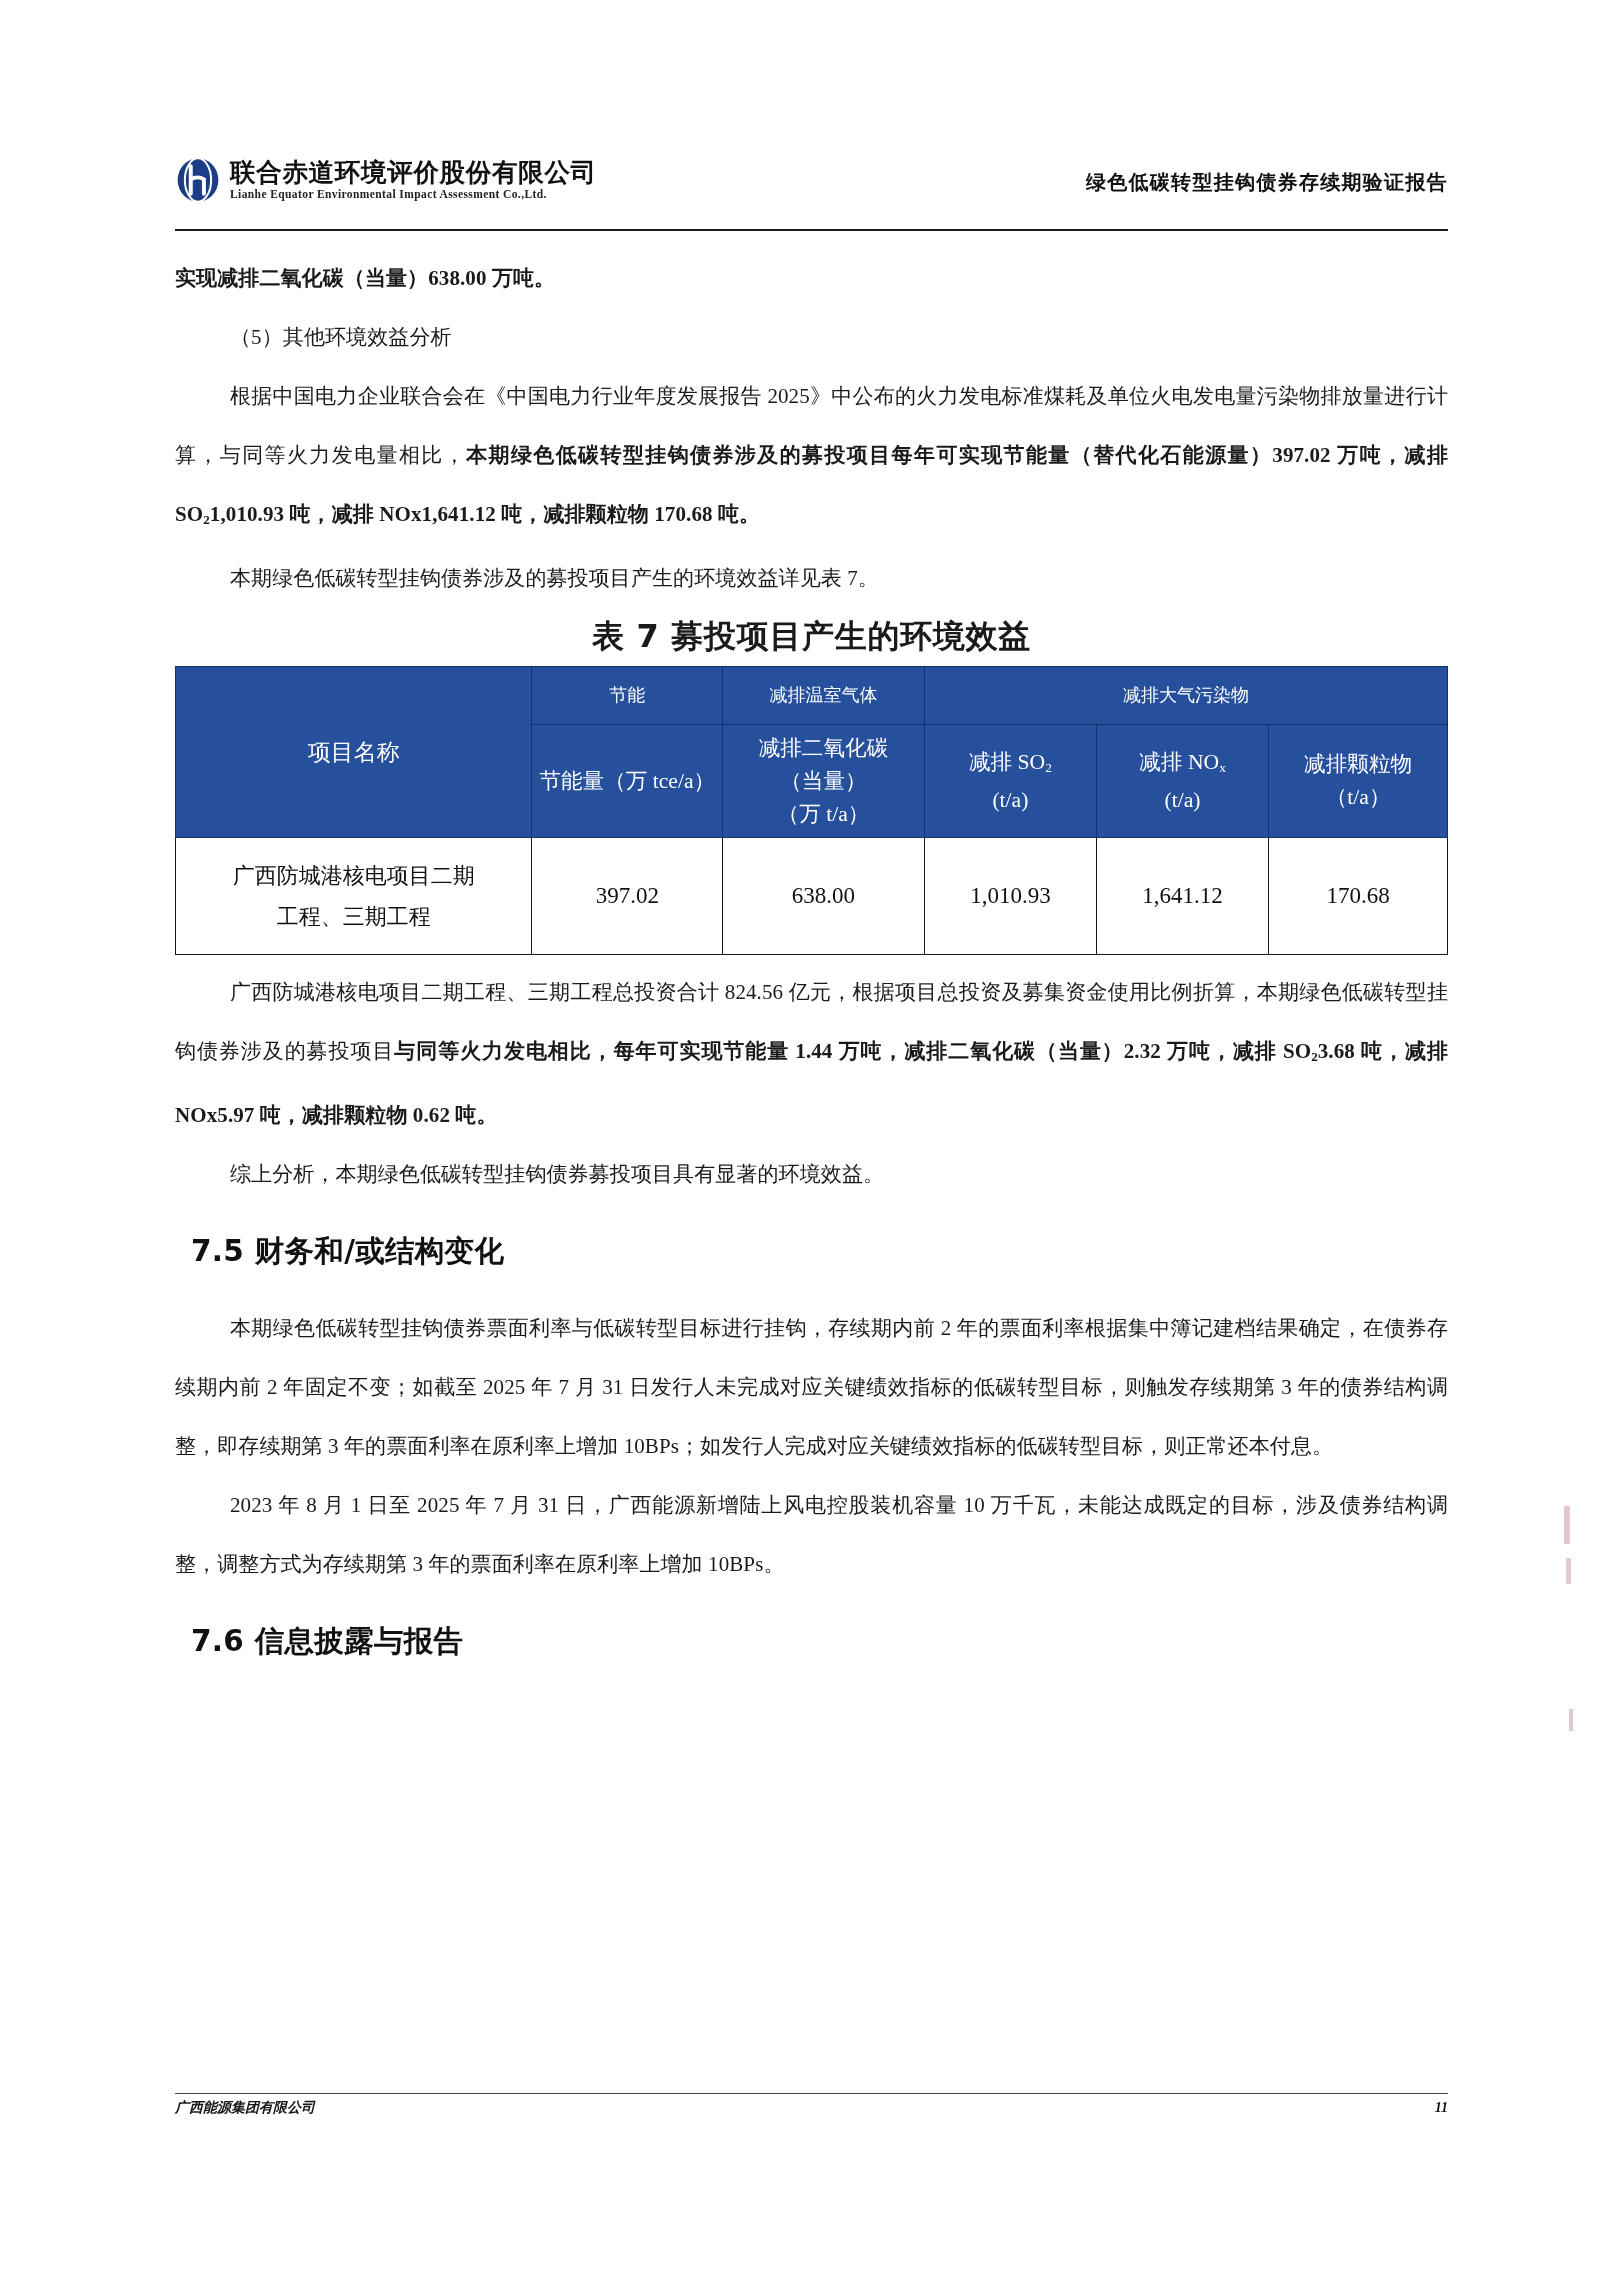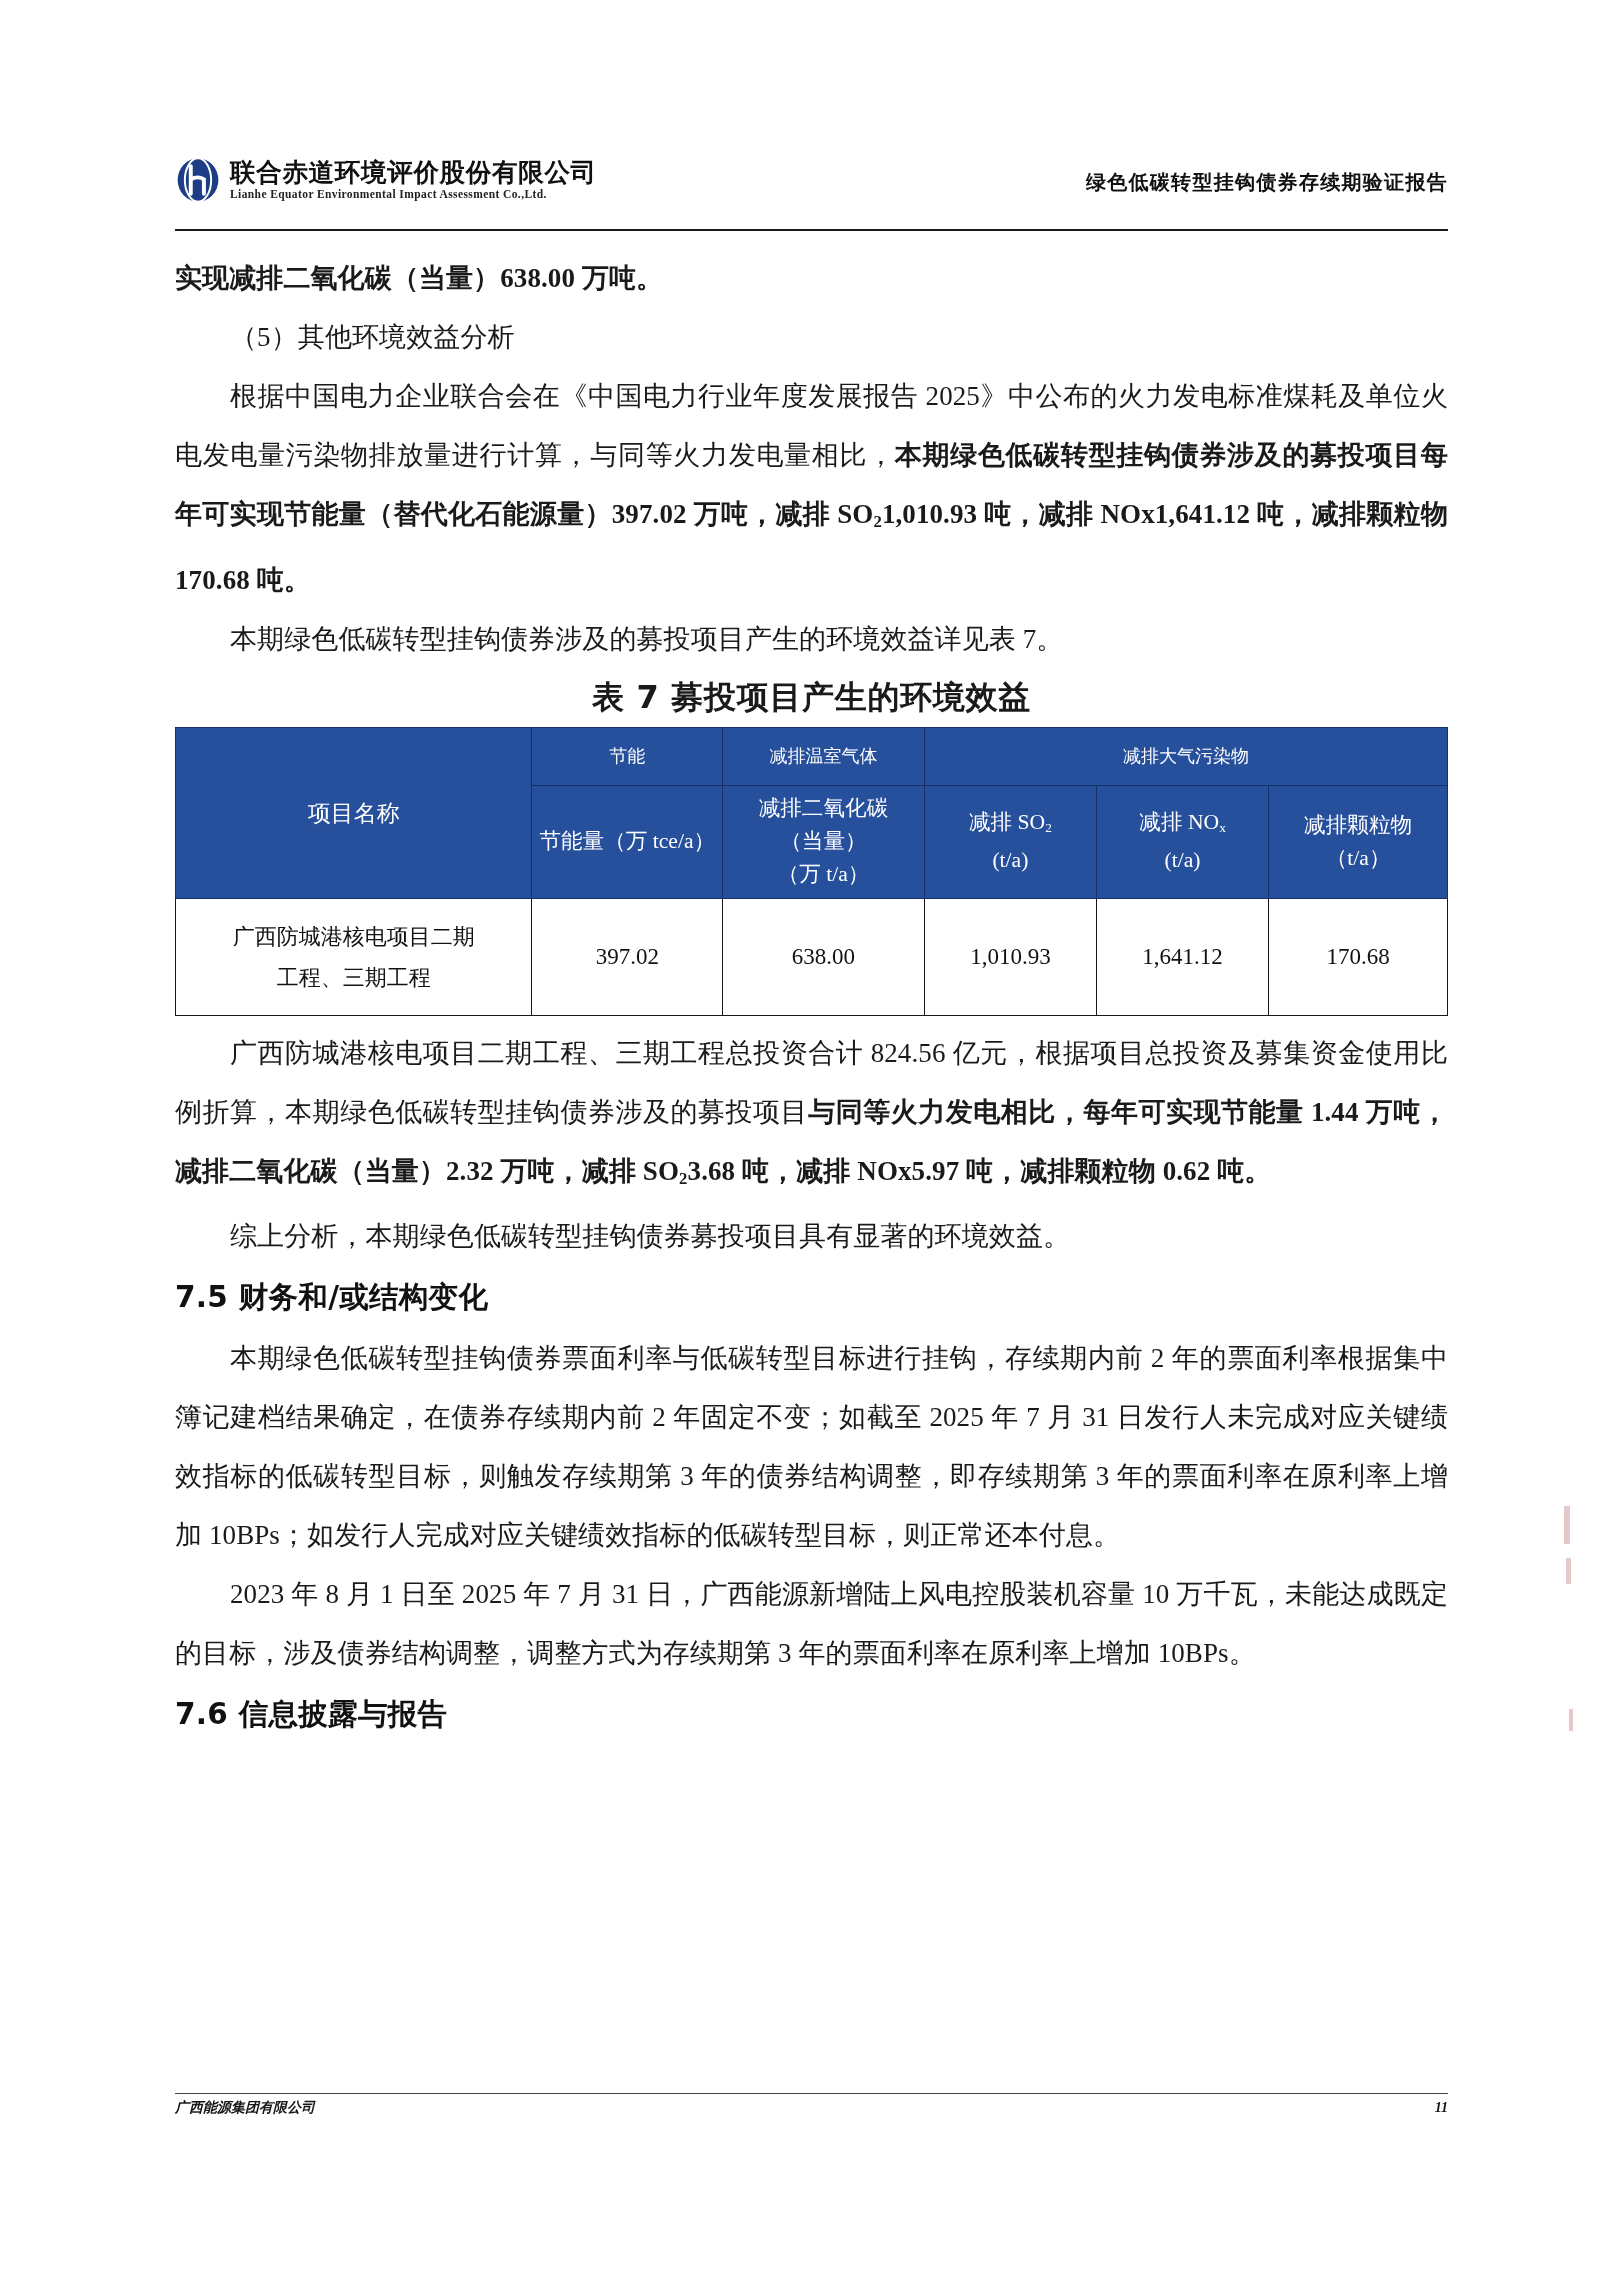--- a/index.html
+++ b/index.html
@@ -82,34 +82,34 @@
 
   
   .body {
     position: absolute;
     left: 175px;
     top: 249px;
     width: 1273px;
   }
   p.t {
     margin: 0 0 0 0;
-    font-size: 27px;
+    font-size: 21px;
     line-height: 59px;
     text-align: justify;
     text-justify: inter-ideograph;
     text-indent: 55px;
     letter-spacing: 0.1px;
   }
   p.noind { text-indent: 0; }
   .b { font-weight: bold; }
   .gap-sm { height: 7.9px; }
   sub { font-size: 0.62em; vertical-align: -0.22em; }
 
   h3.sec {
-    margin: 0;
+    margin: 16px;
     font-family: "DejaVu Sans", sans-serif;
     font-weight: bold;
     font-size: 29.5px;
     line-height: 63px;
     letter-spacing: 0.3px;
     color: #111;
   }
 
   
   .tbl-cap {

